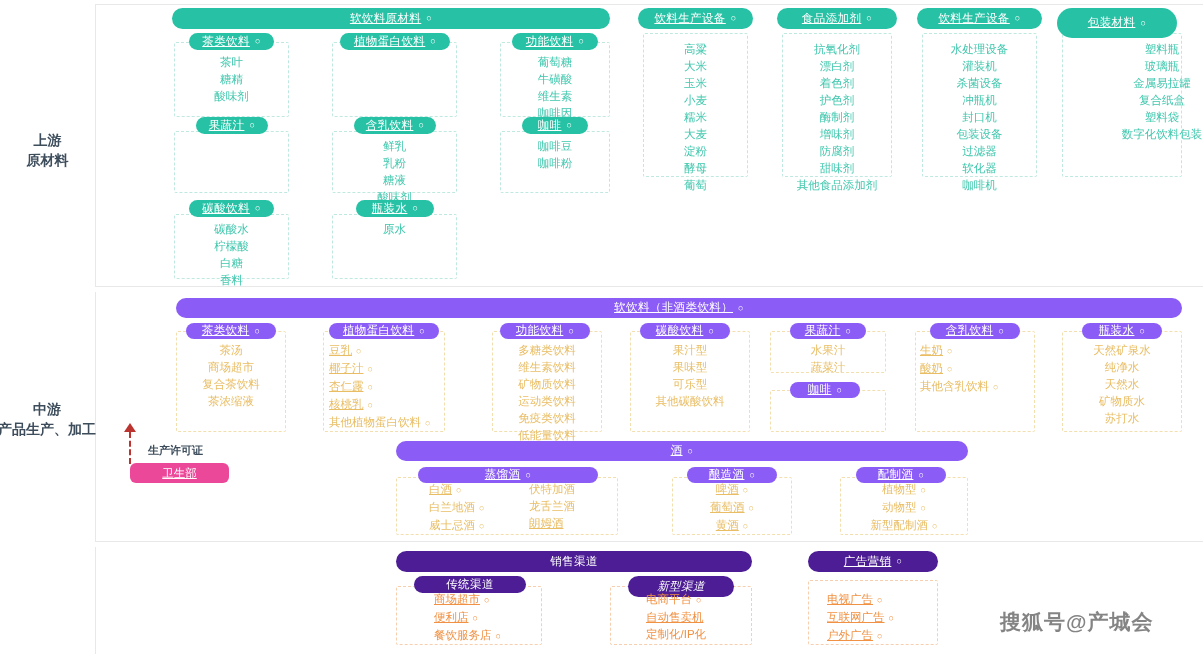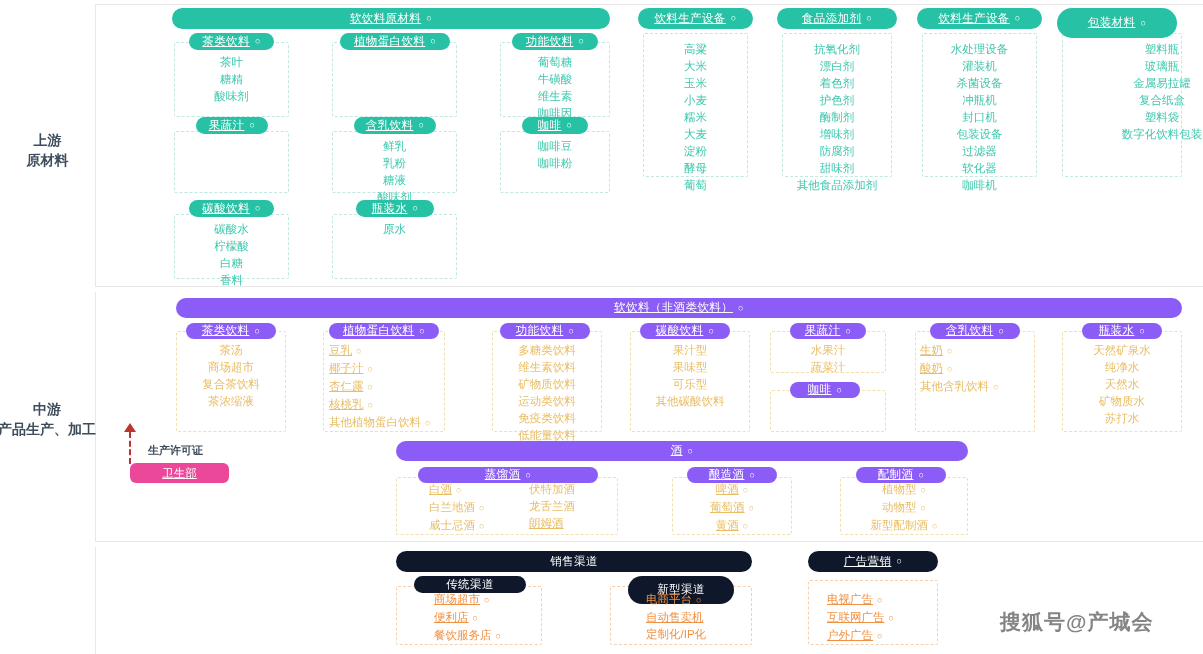--- a/index.html
+++ b/index.html
@@ -23,21 +23,21 @@
     text-align:center;font-size:11.5px;line-height:1;
     display:flex;align-items:center;justify-content:center;
     position:absolute;white-space:nowrap;letter-spacing:.4px;
   }
   .pill span.t{text-decoration:underline;}
   .pill span.t.nolink{text-decoration:none;}
   .pill .dot{margin-left:5px;font-size:9px;text-decoration:none;}
 
   .pill.green{background:#27c2a5;}
   .pill.yellow{background:#8b5cf6;}
-  .pill.orange{background:#0f172a;}
+  .pill.orange{background:#4c1d95;}
 
   
   .box{
     position:absolute;box-sizing:border-box;border:1px dashed #bfe9e0;
     background:transparent;border-radius:2px;
   }
   .box.y{border-color:#f3dfae;}
   .box.o{border-color:#f7cfae;}
 
   .items{
@@ -400,21 +400,21 @@
   <div class="pill orange" style="left:414px;top:576px;width:112px;height:17px;">
     <span class="t nolink">传统渠道</span>
   </div>
   <div class="items c-orange left" style="left:434px;top:591px;width:146px;">
     <div><span class="lk">商场超市</span><span class="dt">○</span></div>
     <div><span class="lk">便利店</span><span class="dt">○</span></div>
     <div><span>餐饮服务店</span><span class="dt">○</span></div>
   </div>
 
   <div class="box o" style="left:610px;top:586px;width:142px;height:59px;"></div>
-  <div class="pill orange" style="left:628px;top:576px;width:106px;height:28px;">
+  <div class="pill orange" style="left:628px;top:576px;width:106px;height:21px;font-style:italic;">
     <span class="t nolink">新型渠道</span>
   </div>
   <div class="items c-orange left" style="left:646px;top:591px;width:142px;">
     <div><span>电商平台</span><span class="dt">○</span></div>
     <div><span class="lk">自动售卖机</span></div>
     <div><span>定制化/IP化</span></div>
   </div>
 
   <div class="pill orange" style="left:808px;top:551px;width:130px;height:21px;">
     <span class="t">广告营销</span>

